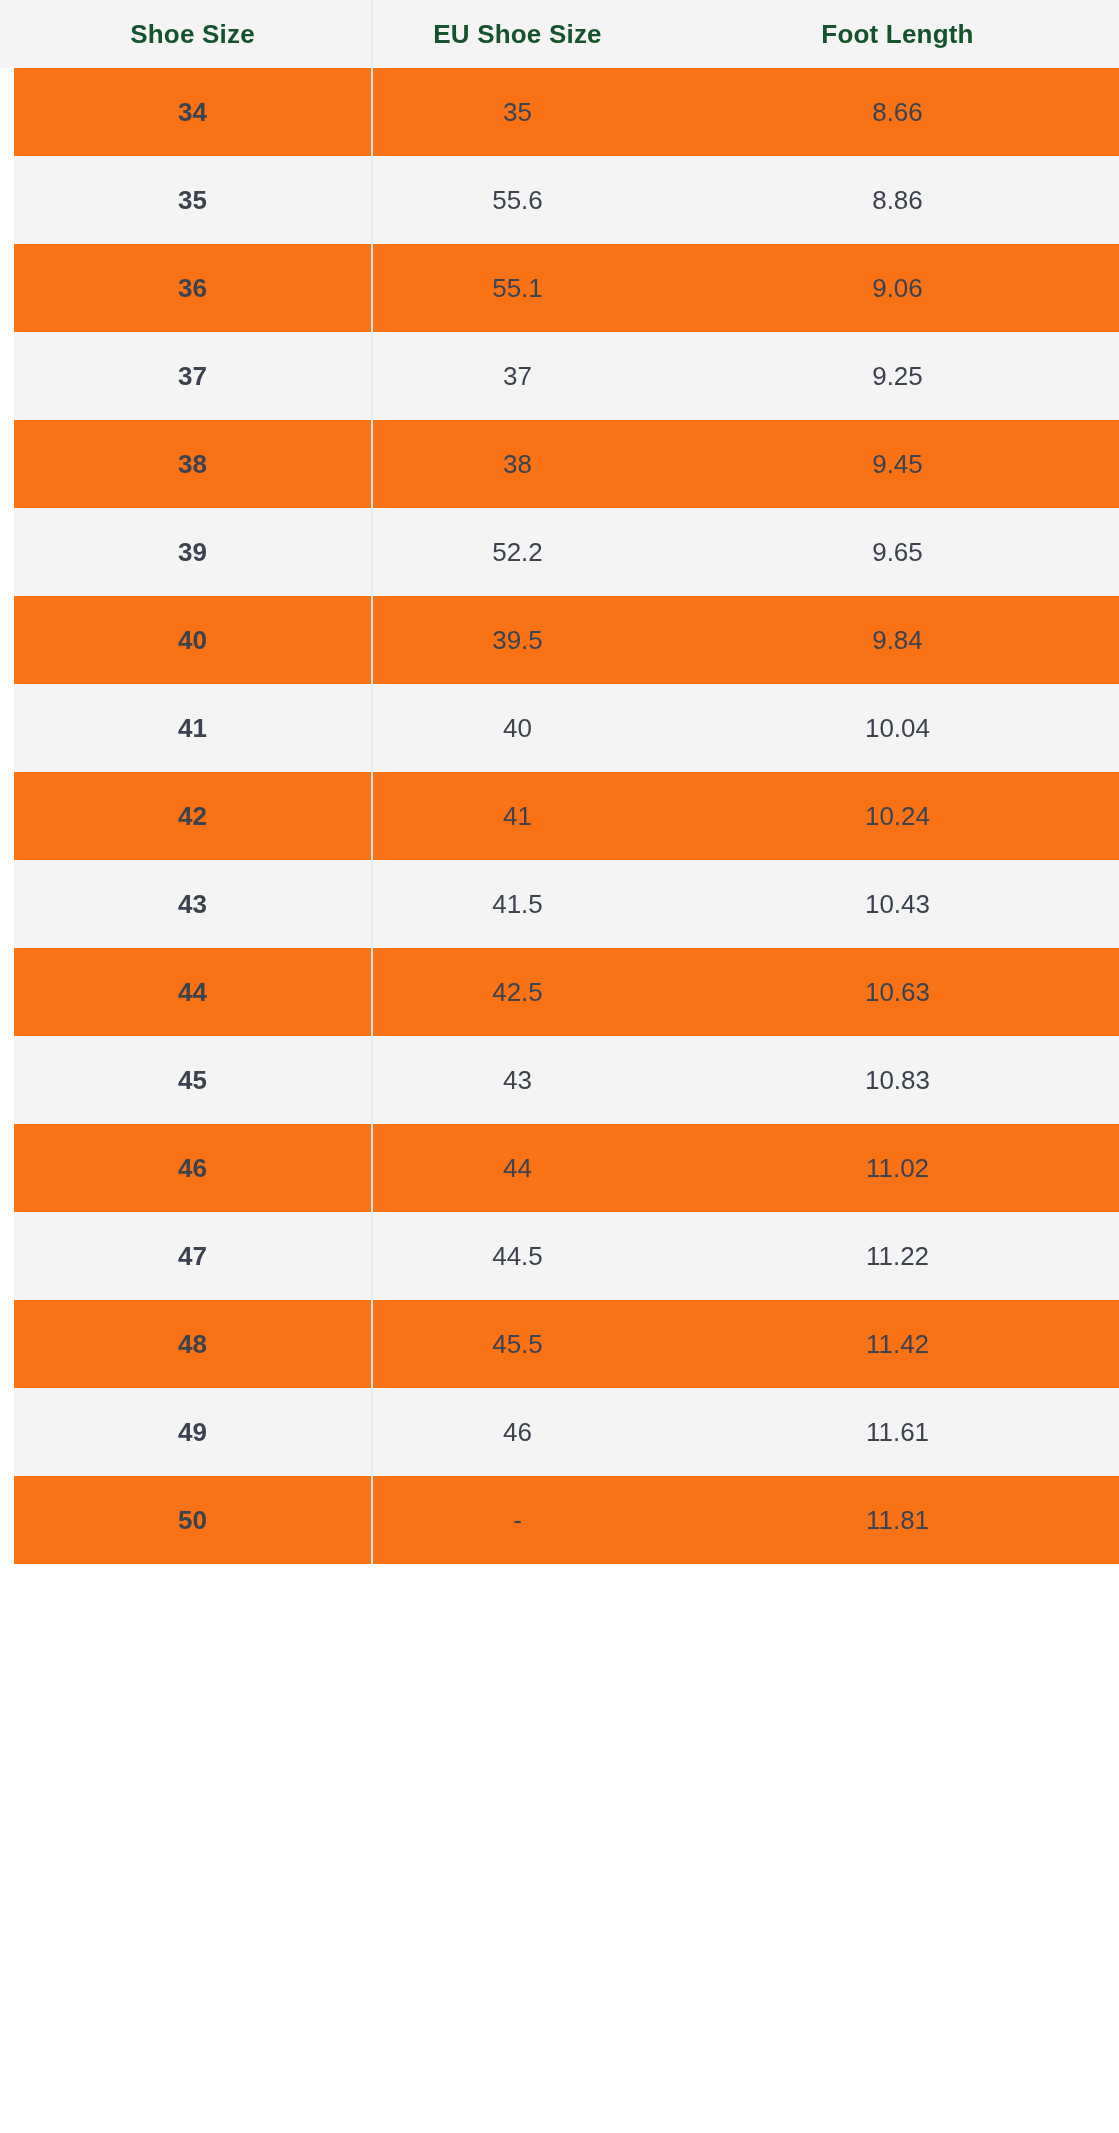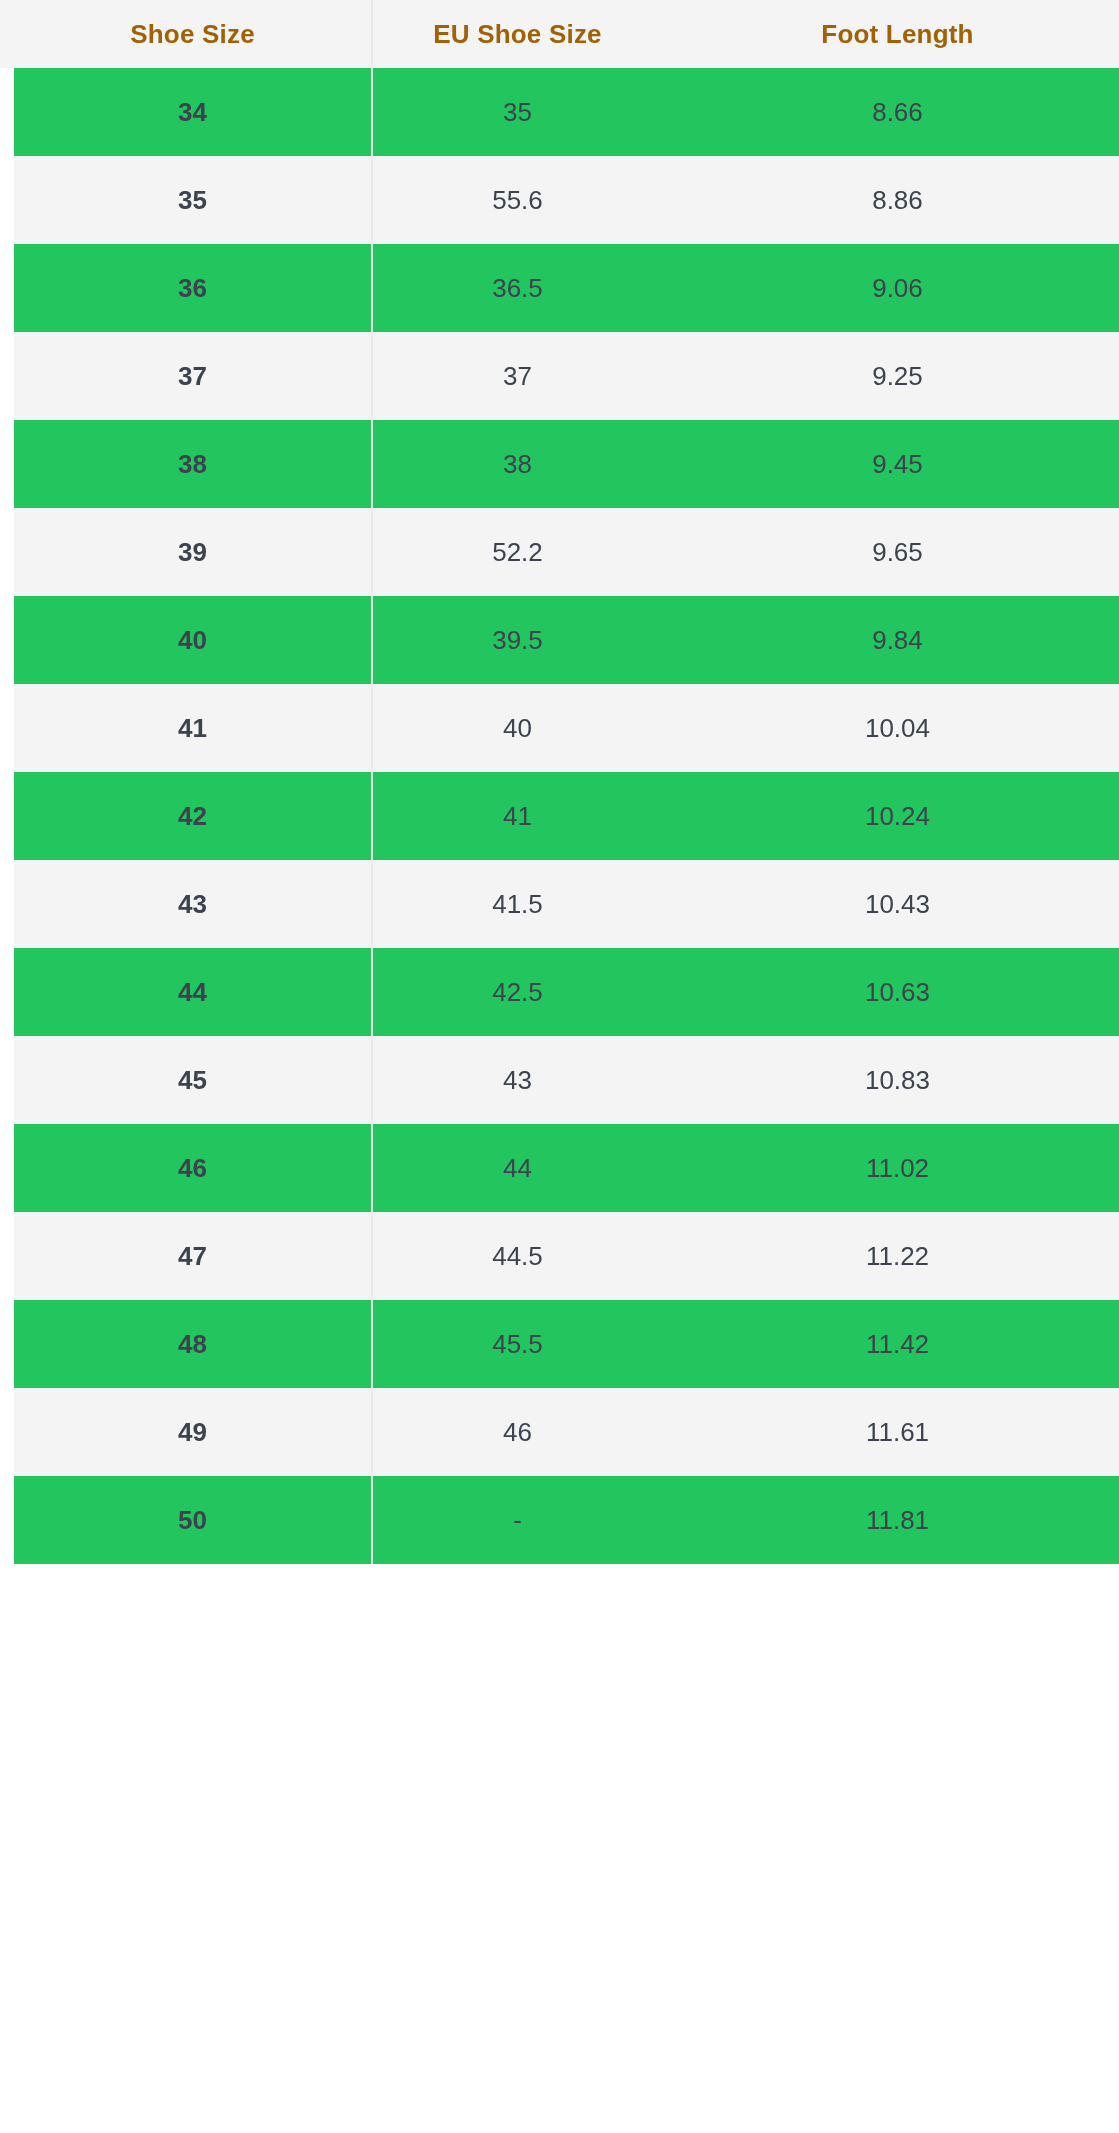--- a/index.html
+++ b/index.html
@@ -26,21 +26,21 @@
   .size-table col.c2 { width: 290px; }
   .size-table col.c3 { width: 471px; }
 
   .size-table thead th {
     background: #f4f4f4;
     height: 68px;
     padding: 0;
     margin: 0;
     font-size: 26px;
     font-weight: 700;
-    color: #a16207;
+    color: #14532d;
     letter-spacing: 0.2px;
     text-align: center;
     vertical-align: middle;
     border: 0;
   }
 
   .size-table thead th.col-eu,
   .size-table tbody td.col-eu {
     border-left: 2px solid #e9e9e9;
   }
@@ -55,21 +55,21 @@
     text-align: center;
     vertical-align: middle;
     border: 0;
   }
 
   .size-table tbody td.col-shoe {
     font-weight: 700;
   }
 
   .size-table tbody tr.odd td {
-    background: #22c55e;
+    background: #f97316;
   }
   .size-table tbody tr.even td {
     background: #f4f4f4;
   }
 
   
   .gutter-l, .gutter-r {
     padding: 0;
     border: 0;
     background: #ffffff !important;
@@ -109,21 +109,21 @@
       </tr>
       <tr class="even">
         <td class="gutter-l"></td>
         <td class="col-shoe">35</td>
         <td class="col-eu">55.6</td>
         <td class="col-foot">8.86</td>
       </tr>
       <tr class="odd">
         <td class="gutter-l"></td>
         <td class="col-shoe">36</td>
-        <td class="col-eu">36.5</td>
+        <td class="col-eu">55.1</td>
         <td class="col-foot">9.06</td>
       </tr>
       <tr class="even">
         <td class="gutter-l"></td>
         <td class="col-shoe">37</td>
         <td class="col-eu">37</td>
         <td class="col-foot">9.25</td>
       </tr>
       <tr class="odd">
         <td class="gutter-l"></td>

